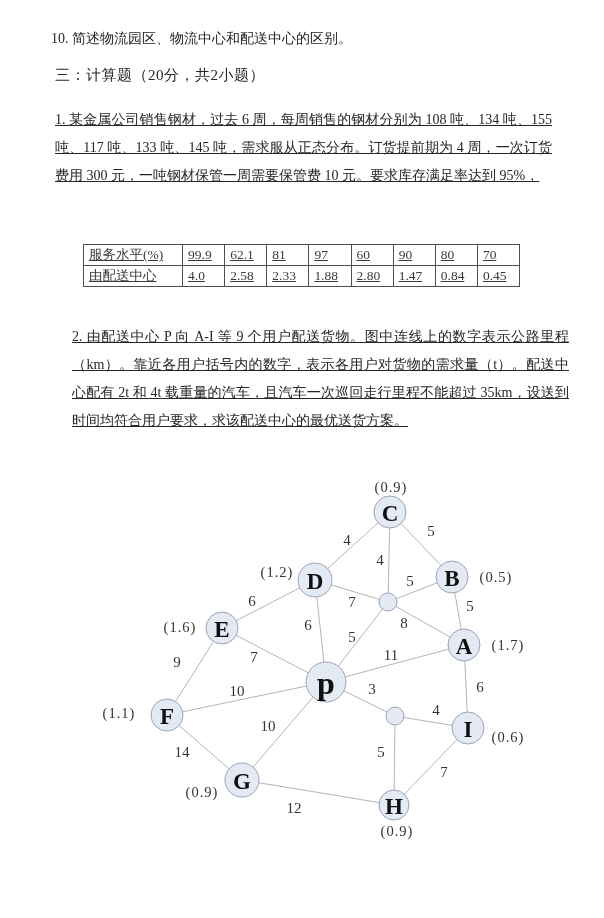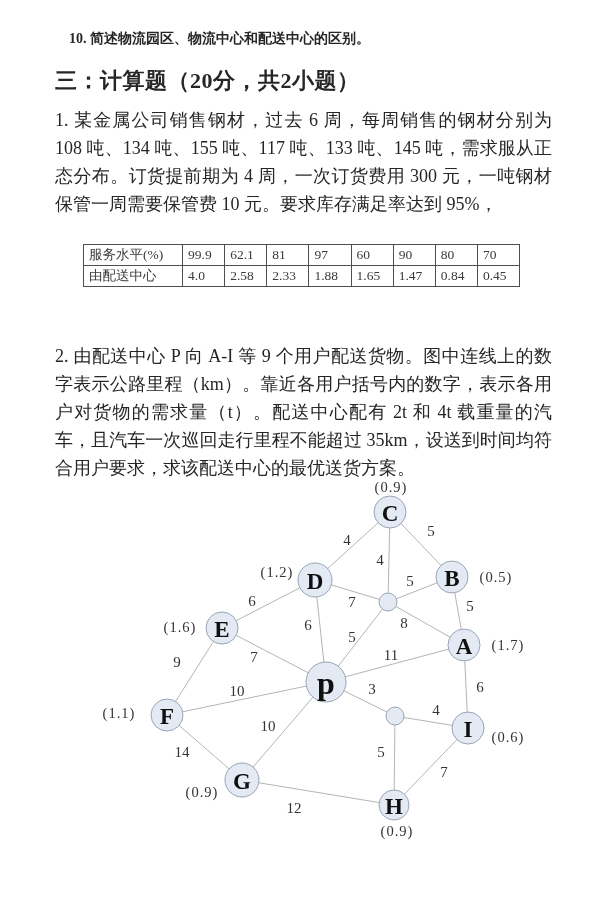--- a/index.html
+++ b/index.html
@@ -3,38 +3,38 @@
 <meta charset="utf-8">
 <style>
   html,body { margin:0; padding:0; }
   body {
     width:604px; height:918px; background:#ffffff; position:relative;
     font-family:"Liberation Serif","DejaVu Serif",serif;
     color:var(--ink,#262626);
     overflow:hidden;
   }
   .q10 {
-    position:absolute; left:69px; top:26px; width:500px;
-    font-size:14px; line-height:26px;font-weight:bold;
+    position:absolute; left:51px; top:26px; width:500px;
+    font-size:14px; line-height:26px;
   }
   .heading {
     position:absolute; left:55px; top:66px; width:520px;
-    font-size:22px; font-weight:bold; letter-spacing:0.5px;
+    font-size:15px; font-weight:normal; letter-spacing:0.5px;
   }
   .para {
     position:absolute; left:55px; width:497px;
-    font-size:18px; line-height:28px;
-    text-align:justify; text-justify:inter-character;
+    font-size:14px; line-height:28px;
+    text-align:justify; text-justify:inter-character;text-decoration:underline;
   }
   .p1 { top:106px; }
-  .p2 { top:342px; }
+  .p2 { top:323px;margin-left:17px; }
   table.svc {
     position:absolute; left:83px; top:244px; width:437px;
     border-collapse:collapse; table-layout:fixed;
-    font-size:13.5px; color:#3a3a3a;
+    font-size:13.5px; color:#3a3a3a;text-decoration:underline;
   }
   .svc td {
     border:1px solid #4f4f4f; height:20px; padding:0 5px;
     white-space:nowrap; overflow:hidden;
   }
   .svc td.lbl { text-align:left; width:88px; }
   svg.graph { position:absolute; left:0; top:0; }
   .edge  { stroke:var(--edge_line,#b5b5b5); stroke-width:1; fill:none; }
   .node  { fill:var(--node_fill,#e4eaf4); stroke:var(--node_stroke,#9aa4b6); stroke-width:1; }
   .nlabel {
@@ -73,21 +73,21 @@
         <td>90</td>
         <td>80</td>
         <td>70</td>
       </tr>
       <tr>
         <td class="lbl">由配送中心</td>
         <td>4.0</td>
         <td>2.58</td>
         <td>2.33</td>
         <td>1.88</td>
-        <td>1.65</td>
+        <td>2.80</td>
         <td>1.47</td>
         <td>0.84</td>
         <td>0.45</td>
       </tr>
     </tbody>
 </table>
 
 <div class="para p2">2. 由配送中心 P 向 A-I 等 9 个用户配送货物。图中连线上的数字表示公路里程（km）。靠近各用户括号内的数字，表示各用户对货物的需求量（t）。配送中心配有 2t 和 4t 载重量的汽车，且汽车一次巡回走行里程不能超过 35km，设送到时间均符合用户要求，求该配送中心的最优送货方案。</div>
 
 <svg class="graph" id="graph" width="604" height="918" viewBox="0 0 604 918" xmlns="http://www.w3.org/2000/svg">

